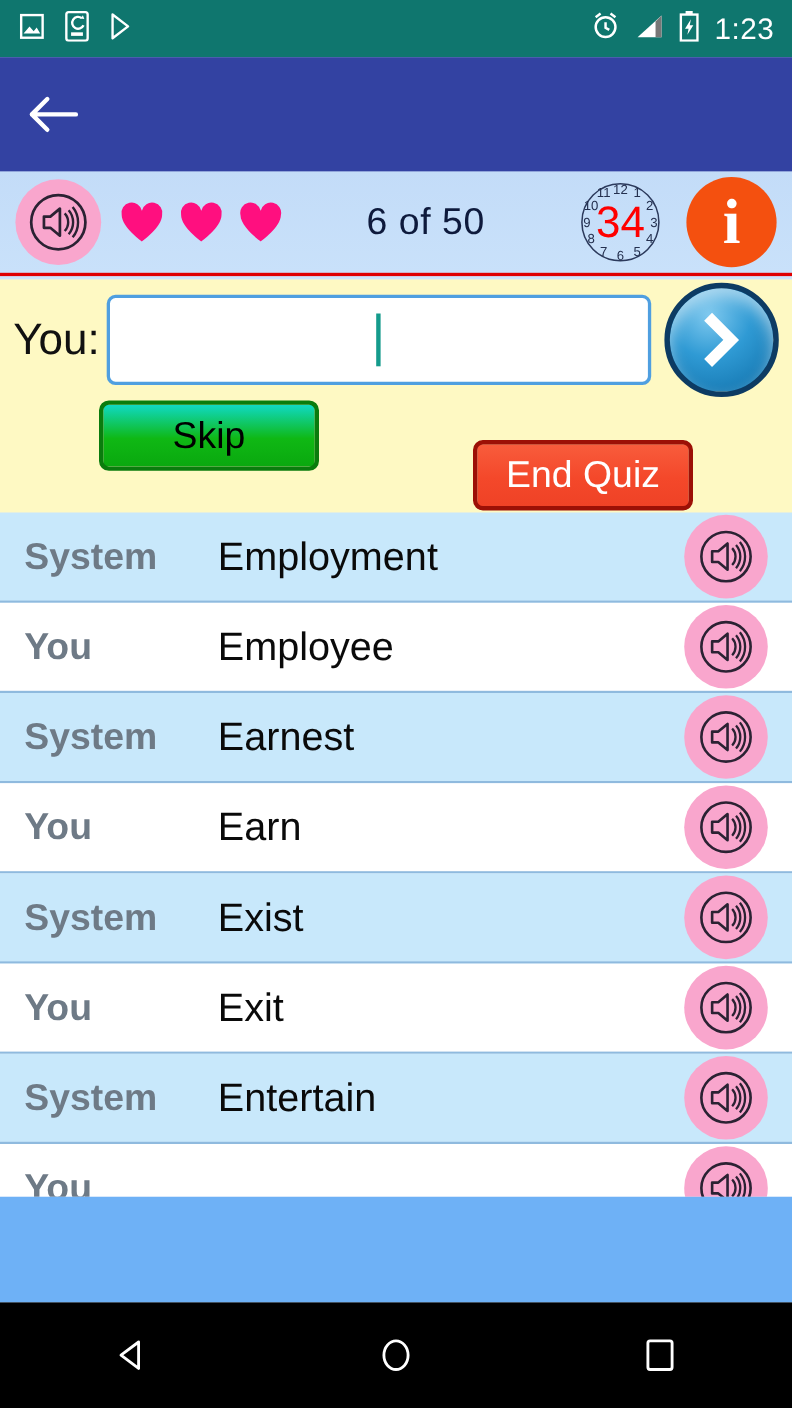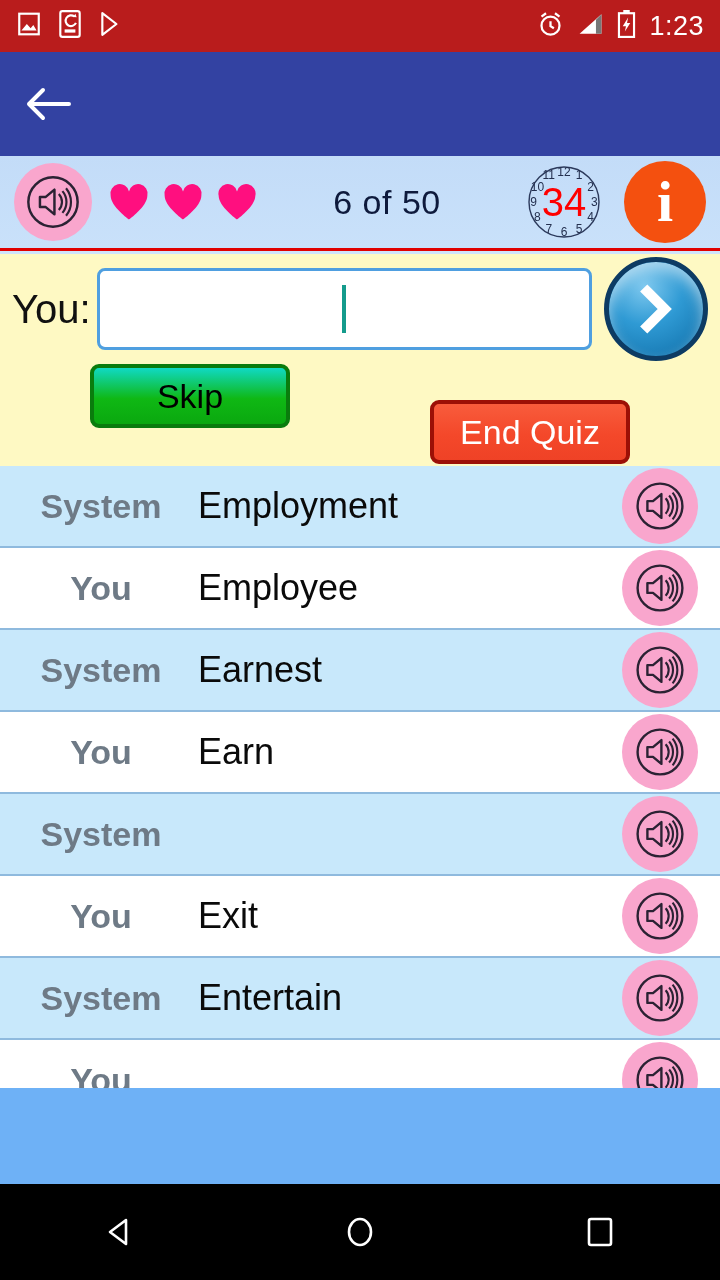--- a/index.html
+++ b/index.html
@@ -7,21 +7,21 @@
     width: 720px; height: 1280px;
     background: #000;
     font-family: "Liberation Sans", sans-serif;
     overflow: hidden;
   }
   .screen { position: relative; width: 720px; height: 1280px; background: #cfe4fb; }
 
   
   .statusbar {
     position: absolute; top: 0; left: 0; width: 720px; height: 52px;
-    background: #b91c1c; display: flex; align-items: center;
+    background: #0f766e; display: flex; align-items: center;
     padding: 0 16px;
   }
   .sb-left { display: flex; align-items: center; gap: 16px; }
   .sb-right { margin-left: auto; display: flex; align-items: center; gap: 13px; }
   .sb-time { color: #fff; font-size: 27px; font-weight: 400; letter-spacing: .5px; }
 
   
   .appbar {
     position: absolute; top: 52px; left: 0; width: 720px; height: 104px;
     background: #3342a2; display: flex; align-items: center;
@@ -105,21 +105,20 @@
   }
   .row {
     position: relative; height: 82px; display: flex; align-items: center;
     border-bottom: 2px solid #8fbade;
   }
   .row.sys { background: #c8e8fb; }
   .row.you { background: #ffffff; }
   .row-speaker {
     width: 180px; color: #6e7a86; font-size: 34px; font-weight: bold;
     padding-left: 22px;
-    text-align: center;
   }
   .row.you .row-speaker { font-weight: bold; }
   .row-word { flex: 1; color: #0a0a0a; font-size: 36px; padding-left: 18px; }
   .row-spk-btn {
     position: absolute; right: 22px; top: 50%; transform: translateY(-50%);
     width: 76px; height: 76px; border-radius: 50%; background: #f9a6cd;
     display: flex; align-items: center; justify-content: center;
   }
 
   
@@ -310,20 +309,21 @@
             <circle cx="20" cy="20" r="16" fill="none" stroke="#2b2233" stroke-width="1.7"></circle>
             <path d="M11 16.5h4l6-5v17l-6-5h-4z" fill="none" stroke="#2b2233" stroke-width="1.7" stroke-linejoin="round"></path>
             <path d="M24 14.5a8 8 0 0 1 0 11" fill="none" stroke="#2b2233" stroke-width="1.5"></path>
             <path d="M26.5 12.5a11.5 11.5 0 0 1 0 15" fill="none" stroke="#2b2233" stroke-width="1.5"></path>
             <path d="M29 10.5a15 15 0 0 1 0 19" fill="none" stroke="#2b2233" stroke-width="1.5"></path>
           </svg>
       </span>
     </div>
     <div class="row sys">
       <span class="row-speaker">System</span>
+      <span class="row-word">Exist</span>
       <span class="row-spk-btn">
         <svg width="56" height="56" viewBox="0 0 40 40">
             <circle cx="20" cy="20" r="16" fill="none" stroke="#2b2233" stroke-width="1.7"></circle>
             <path d="M11 16.5h4l6-5v17l-6-5h-4z" fill="none" stroke="#2b2233" stroke-width="1.7" stroke-linejoin="round"></path>
             <path d="M24 14.5a8 8 0 0 1 0 11" fill="none" stroke="#2b2233" stroke-width="1.5"></path>
             <path d="M26.5 12.5a11.5 11.5 0 0 1 0 15" fill="none" stroke="#2b2233" stroke-width="1.5"></path>
             <path d="M29 10.5a15 15 0 0 1 0 19" fill="none" stroke="#2b2233" stroke-width="1.5"></path>
           </svg>
       </span>
     </div>

